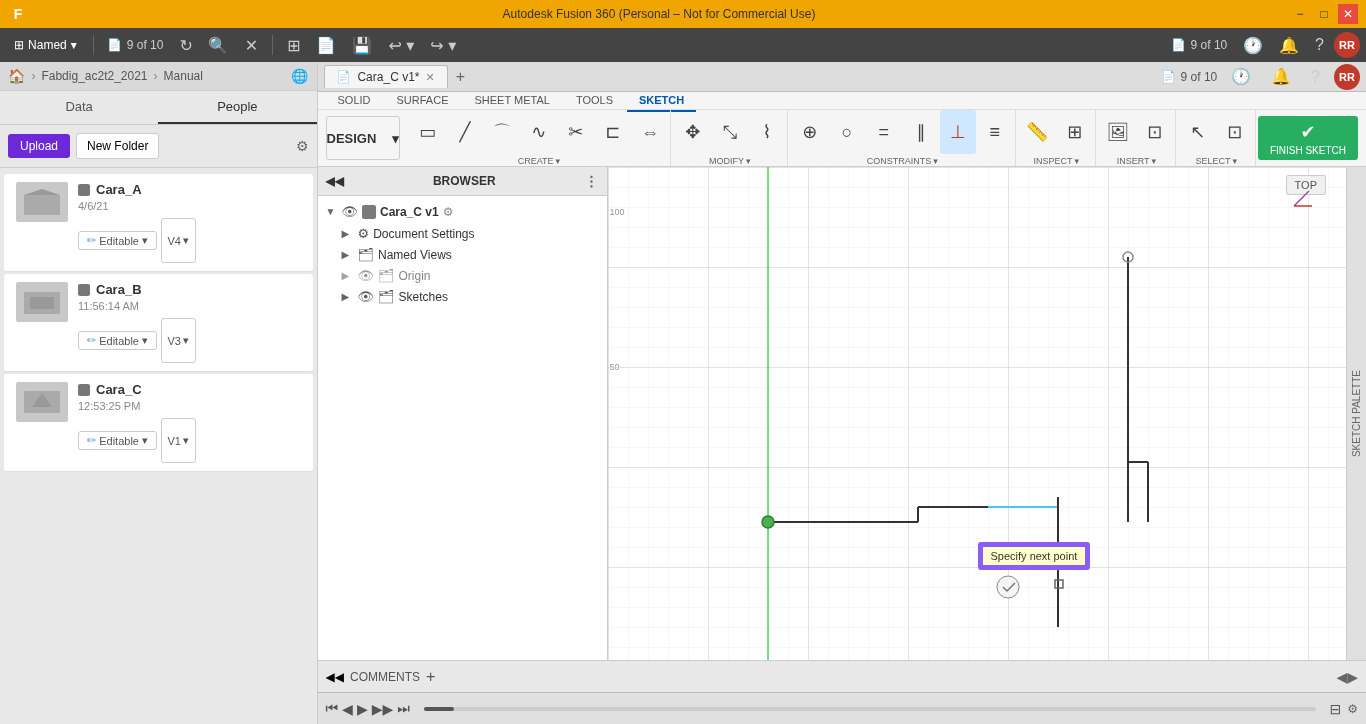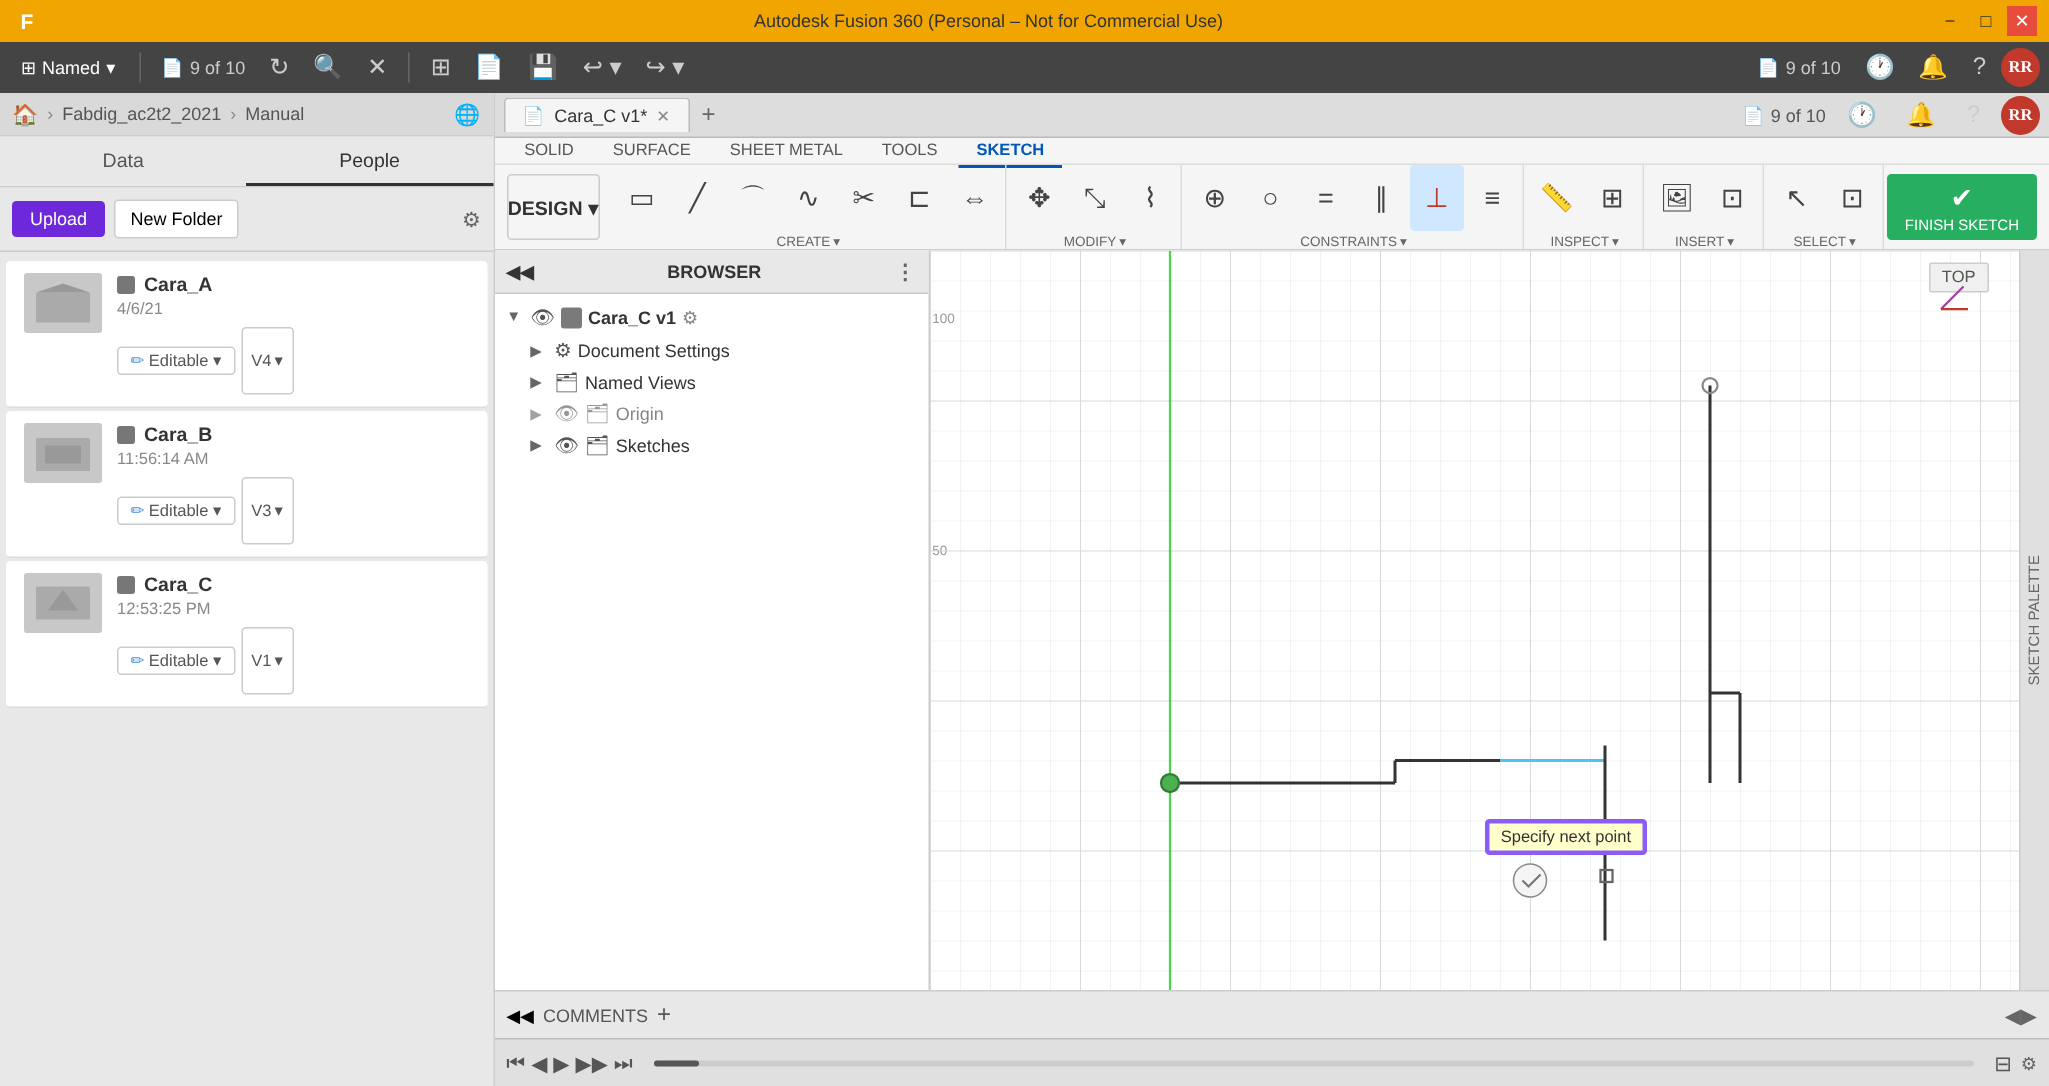--- a/index.html
+++ b/index.html
@@ -18,21 +18,21 @@
 
     
     #menu-bar {
       display: flex; align-items: center; background: #444; height: 34px; padding: 0 6px; gap: 4px;
     }
     .menu-user { display: flex; align-items: center; gap: 4px; color: white; font-size: 12px; cursor: pointer; padding: 4px 8px; border-radius: 3px; }
     .doc-counter { display: flex; align-items: center; gap: 4px; color: #ccc; font-size: 12px; padding: 4px 6px; }
     .menu-icon-btn { color: #ccc; cursor: pointer; font-size: 16px; padding: 4px 6px; display: flex; align-items: center; }
     .separator-v { width: 1px; height: 20px; background: #666; margin: 0 4px; }
     .menu-bar-right { margin-left: auto; display: flex; align-items: center; gap: 4px; }
-    .avatar-btn { background: #c0392b; color: white; border-radius: 50%; width: 26px; height: 26px; display: flex; align-items: center; justify-content: center; font-size: 11px; font-weight: bold; cursor: pointer; font-family: Liberation Serif, serif; }
+    .avatar-btn { background: #c0392b; color: white; border-radius: 50%; width: 26px; height: 26px; display: flex; align-items: center; justify-content: center; font-size: 11px; font-weight: bold; cursor: pointer; }
 
     
     #main-layout { display: flex; height: calc(724px - 28px - 34px); }
 
     
     #left-panel { width: 395px; background: #e8e8e8; display: flex; flex-direction: column; border-right: 1px solid #ccc; }
 
     #left-panel-header { display: flex; align-items: center; padding: 6px 8px; background: #d9d9d9; border-bottom: 1px solid #ccc; gap: 4px; }
     .breadcrumb-item { color: #555; font-size: 12px; cursor: pointer; }
     .breadcrumb-sep { color: #888; margin: 0 2px; }
@@ -73,21 +73,21 @@
 
     
     #toolbar-row { display: flex; align-items: center; padding: 2px 8px; height: 56px; gap: 2px; background: #f5f5f5; }
     .tool-btn { display: flex; flex-direction: column; align-items: center; justify-content: center; padding: 3px 6px; cursor: pointer; border-radius: 3px; min-width: 36px; height: 44px; gap: 2px; }
     .tool-btn .icon { font-size: 18px; color: #444; }
     .tool-btn.active { background: #d0e8ff; }
     .finish-sketch-btn { background: #27ae60; color: white; padding: 6px 12px; border-radius: 3px; cursor: pointer; display: flex; flex-direction: column; align-items: center; gap: 2px; height: 44px; justify-content: center; }
     .finish-sketch-btn .icon { font-size: 18px; }
     .finish-sketch-btn .label { font-size: 10px; white-space: nowrap; }
 
-    .design-btn { display: flex; align-items: center; gap: 4px; padding: 6px 0; background: #f5f5f5; border: 1px solid #ccc; border-radius: 3px; cursor: pointer; font-size: 13px; font-weight: bold; color: #333; margin-right: 6px; height: 44px; }
+    .design-btn { display: flex; align-items: center; gap: 16px; padding: 6px 0; background: #f5f5f5; border: 1px solid #ccc; border-radius: 3px; cursor: pointer; font-size: 13px; font-weight: bold; color: #333; margin-right: 6px; height: 44px; }
     .tool-group-container { display: flex; flex-direction: column; align-items: center; padding: 0 2px; border-right: 1px solid #ddd; }
     .tool-group-icons { display: flex; align-items: center; gap: 1px; }
     .tool-group-name { font-size: 9px; color: #666; margin-top: 2px; display: flex; align-items: center; gap: 2px; cursor: pointer; }
 
     
     #doc-tab-bar { display: flex; align-items: center; background: #ddd; height: 30px; padding: 0 6px; border-bottom: 1px solid #bbb; }
     .doc-tab { display: flex; align-items: center; gap: 6px; padding: 4px 12px; background: #f5f5f5; border: 1px solid #bbb; border-bottom: none; border-radius: 3px 3px 0 0; font-size: 12px; cursor: pointer; color: #333; }
     .doc-tab .tab-close { color: #888; font-size: 11px; cursor: pointer; }
     .doc-tab-add { padding: 4px 8px; color: #666; cursor: pointer; font-size: 16px; }
     .doc-tab-right { margin-left: auto; display: flex; align-items: center; gap: 8px; }
@@ -128,21 +128,21 @@
     .bottom-icons { display: flex; gap: 4px; margin-left: auto; }
     .bottom-icon { color: #666; cursor: pointer; font-size: 14px; }
 
     
     #timeline-bar { display: flex; align-items: center; background: #e0e0e0; border-top: 1px solid #bbb; height: 32px; padding: 0 8px; gap: 6px; }
     .timeline-btn { color: #555; cursor: pointer; font-size: 14px; }
     .timeline-controls { display: flex; gap: 4px; align-items: center; }
     .timeline-settings { margin-left: auto; color: #666; cursor: pointer; }
 
     
-    .tooltip-box { position: absolute; background: #ffffcc; border: 3px solid #8b5cf6; padding: 3px 8px; font-size: 11px; color: #333; border-radius: 3px; pointer-events: none; }
+    .tooltip-box { position: absolute; background: #ffffcc; border: 5px solid #8b5cf6; padding: 3px 8px; font-size: 11px; color: #333; border-radius: 3px; pointer-events: none; }
 
     
     .sketch-svg { position: absolute; top: 0; left: 0; width: 100%; height: 100%; pointer-events: none; }
 
     
     .ruler-marker { position: absolute; font-size: 9px; color: #999; }
   </style>
 </head>
 <body>
 

